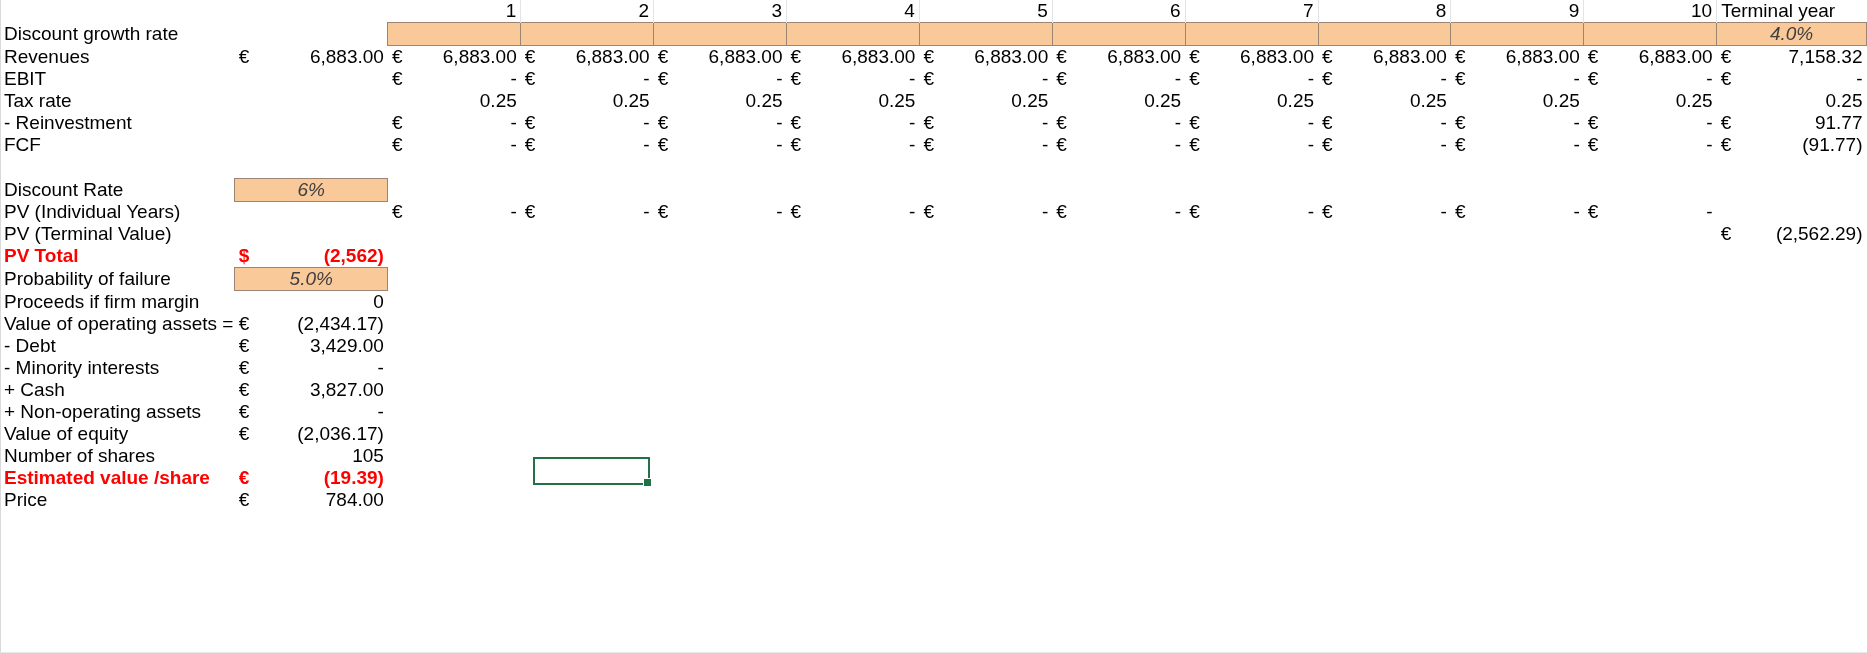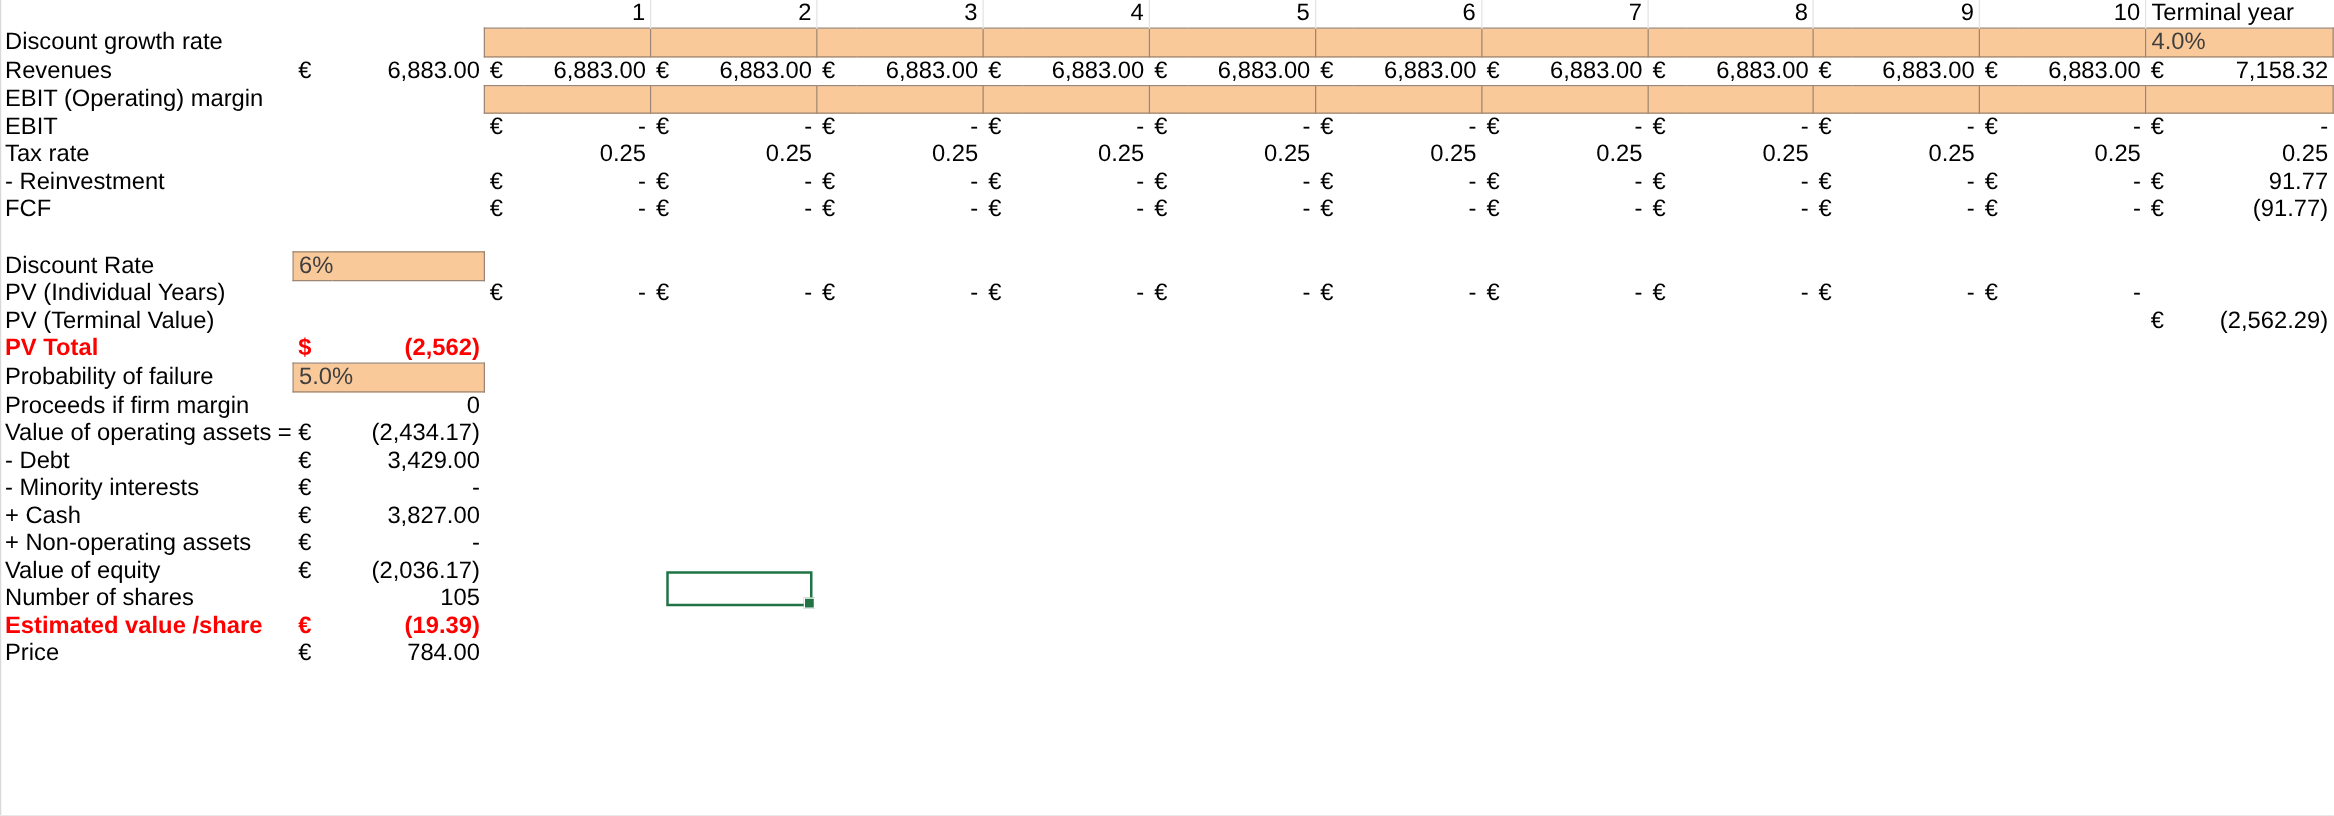--- a/index.html
+++ b/index.html
@@ -45,21 +45,21 @@
   .c-cur0    { width: 26px;  }
   .c-val0    { width: 102px; }
   .c-cur     { width: 26px;  }
   .c-val     { width: 85px;  }
   .c-termcur { width: 26px;  }
   .c-termval { width: 99px;  }
 
   .lbl   { text-align: left; }
   .cur   { text-align: left; padding-left: 3px; }
   .num   { text-align: right; padding-right: 10px; }
-  .numh  { text-align: left; padding-right: 8px; }
+  .numh  { text-align: center; padding-right: 8px; font-style: italic; }
 
   
   .orange {
     background: #FAC999;
     border: 1px solid #9C8572;
   }
   .orange-txt {
     color: #3f3f3f;
   }
 
@@ -214,36 +214,20 @@
       <td class="cur">€</td>
       <td class="num">6,883.00</td>
       <td class="cur">€</td>
       <td class="num">6,883.00</td>
       <td class="cur">€</td>
       <td class="num">6,883.00</td>
       <td class="cur">€</td>
       <td class="num">7,158.32</td>
     </tr>
 
-    <tr>
-      <td class="lbl">EBIT (Operating) margin</td>
-      <td></td>
-      <td></td>
-      <td class="orange" colspan="2"></td>
-      <td class="orange" colspan="2"></td>
-      <td class="orange" colspan="2"></td>
-      <td class="orange" colspan="2"></td>
-      <td class="orange" colspan="2"></td>
-      <td class="orange" colspan="2"></td>
-      <td class="orange" colspan="2"></td>
-      <td class="orange" colspan="2"></td>
-      <td class="orange" colspan="2"></td>
-      <td class="orange" colspan="2"></td>
-      <td class="orange numh" colspan="2"></td>
-    </tr>
 
     <tr>
       <td class="lbl">EBIT</td>
       <td></td>
       <td></td>
       <td class="cur">€</td>
       <td class="num">-</td>
       <td class="cur">€</td>
       <td class="num">-</td>
       <td class="cur">€</td>

